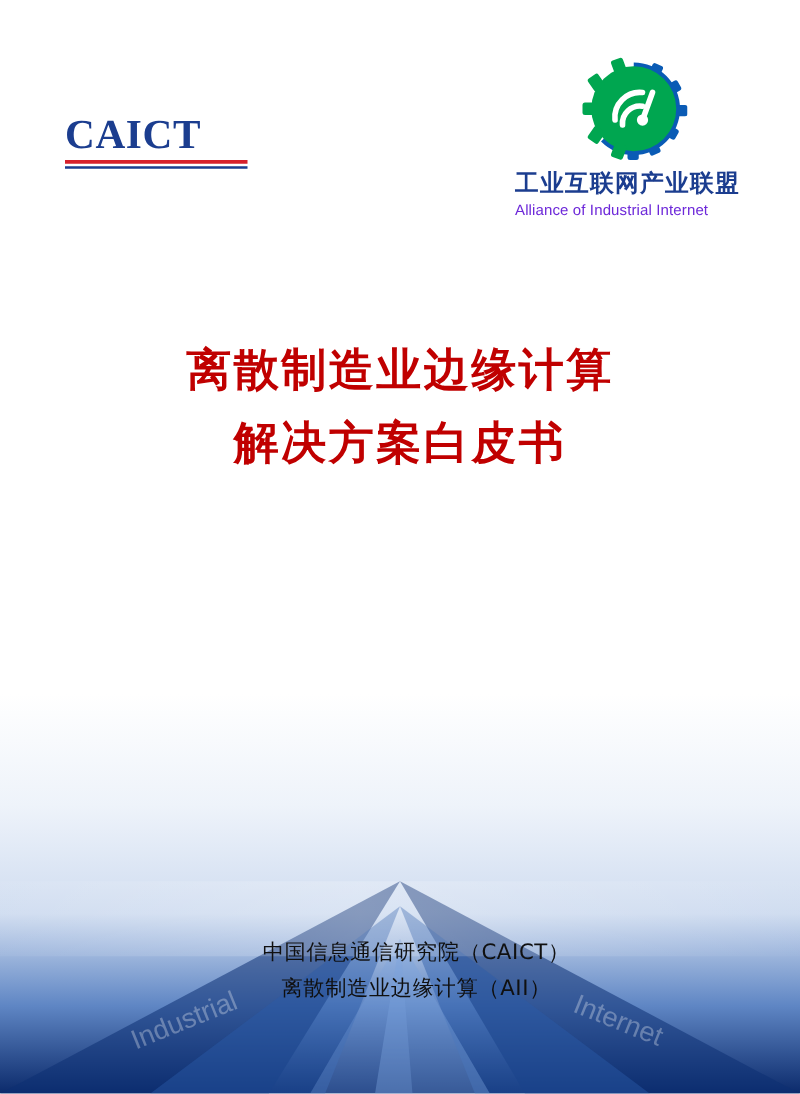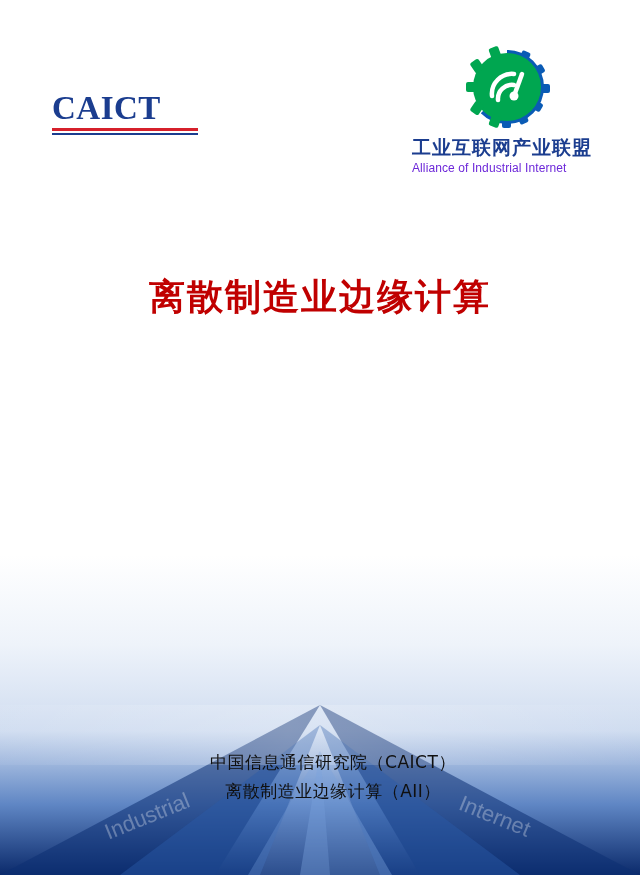--- a/index.html
+++ b/index.html
@@ -196,20 +196,21 @@
           <path d="M50 52 L58 30" stroke="#ffffff" stroke-width="4.5" stroke-linecap="round"></path>
         </svg>
       </div>
       <div class="aii-cn">工业互联网产业联盟</div>
       <div class="aii-en">Alliance of Industrial Internet</div>
     </div>
   </div>
 
   <div class="title-block">
     <div class="title-line">离散制造业边缘计算</div>
+    <div class="title-line">解决方案白皮书</div>
   </div>
 
   <div class="bottom-art">
     <svg width="640" height="320" viewBox="0 0 640 320" aria-hidden="true">
       <defs>
         <linearGradient id="bgGrad" x1="0" y1="0" x2="0" y2="1">
           <stop offset="0%" stop-color="#ffffff"></stop>
           <stop offset="28%" stop-color="#eef3fa"></stop>
           <stop offset="55%" stop-color="#cfdcf0"></stop>
           <stop offset="78%" stop-color="#5f86c4"></stop>

